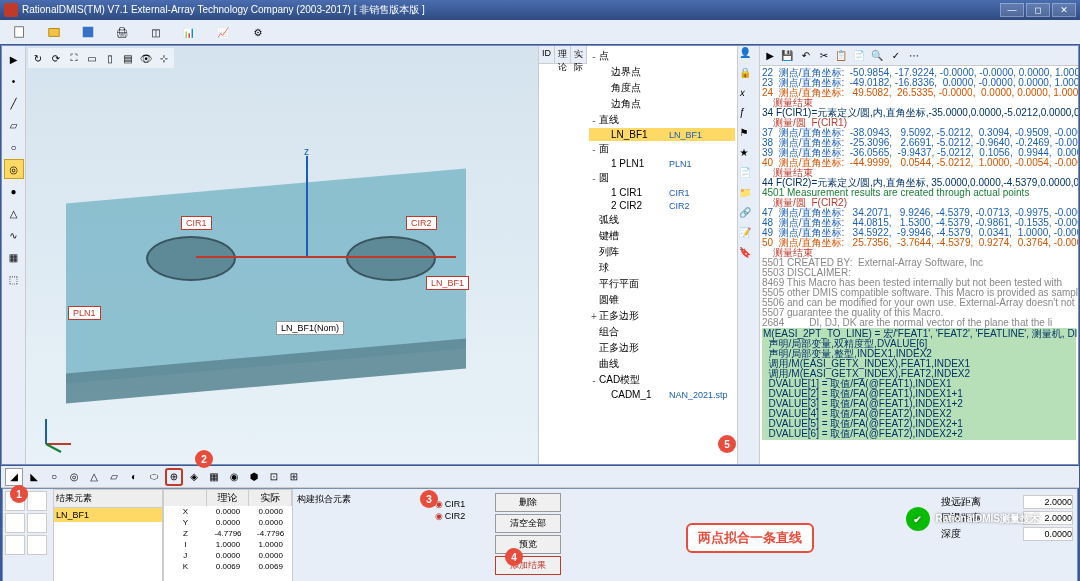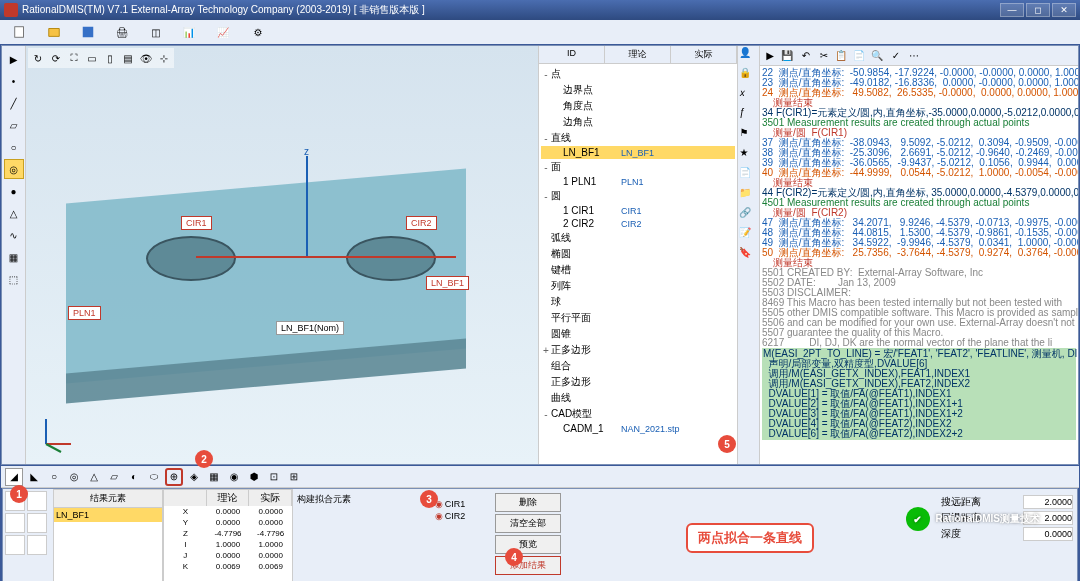--- a/index.html
+++ b/index.html
@@ -19,21 +19,21 @@
 .vp-tb { position: absolute; top: 2px; left: 2px; display: flex; gap: 2px; background: rgba(255,255,255,0.5); padding: 2px; }
 .vp-tb span { width: 16px; height: 16px; display: flex; align-items: center; justify-content: center; }
 .part3d { position: absolute; top: 140px; left: 40px; width: 420px; height: 220px; }
 .slab { position: absolute; top: 0; left: 0; width: 400px; height: 180px; background: #7fb8c9; transform: skewY(-5deg); opacity: 0.85; }
 .slab2 { position: absolute; top: 170px; left: 0; width: 400px; height: 30px; background: #5e8a97; transform: skewY(-5deg); opacity: 0.9; }
 .hole { position: absolute; width: 90px; height: 45px; border: 2px solid #3a5560; border-radius: 50%; background: #5e8a97; }
 .axis-arrow { position: absolute; }
 .label-box { position: absolute; background: #fff; border: 1px solid #999; padding: 1px 4px; font-size: 9px; }
 .label-red { border-color: #c0392b; color: #c0392b; }
 .triad { position: absolute; bottom: 10px; left: 10px; width: 40px; height: 40px; }
-.middle-pane { width: 200px; border-left: 1px solid #ccc; border-right: 1px solid #ccc; display: flex; flex-direction: column; }
+.middle-pane { width: 200px; border-left: 1px solid #ccc; border-right: 1px solid #ccc; display: flex; flex-direction: row; }
 .mp-head { display: flex; height: 18px; background: #e8eef8; border-bottom: 1px solid #ccc; }
 .mp-head span { flex: 1; text-align: center; font-size: 9px; padding-top: 2px; border-right: 1px solid #ccc; }
 .mp-tree { flex: 1; overflow: auto; font-size: 9px; padding: 2px; }
 .tree-row { display: flex; align-items: center; padding: 1px 0; }
 .tree-row.sel { background: #ffd966; }
 .tree-indent { display: inline-block; }
 .tree-exp { width: 10px; text-align: center; color: #666; }
 .tree-lbl { margin-right: 8px; }
 .tree-val { color: #1a5fb4; font-size: 9px; }
 .right-pane { width: 340px; display: flex; }
@@ -50,21 +50,21 @@
 .c-gray { color: #888; }
 .c-orange { color: #d35400; }
 .c-navy { color: #003366; }
 .code-hl-block { background: #b8e0b8; padding: 1px; }
 .bottom { height: 100px; background: #e8eef8; border: 1px solid #7a8fb5; margin: 0 1px; display: flex; }
 .bottom-tb-row { height: 22px; background: #e8eef8; display: flex; align-items: center; padding: 0 4px; gap: 2px; border-bottom: 1px solid #ccc; position: relative; }
 .bottom-tb-row span { width: 18px; height: 18px; display: flex; align-items: center; justify-content: center; }
 .bp-left { width: 50px; display: flex; flex-direction: column; padding: 2px; gap: 2px; }
 .bp-left .bico { width: 20px; height: 20px; border: 1px solid #ccc; background: #fff; }
 .bp-list { width: 110px; background: #fff; border: 1px solid #ccc; }
-.bp-list .hdr { background: #eee; padding: 2px; font-size: 9px; border-bottom: 1px solid #ccc; text-align: center; }
+.bp-list .hdr { background: #eee; padding: 2px; font-size: 9px; border-bottom: 1px solid #ccc; }
 .bp-list .row { padding: 2px; font-size: 9px; background: #ffd966; }
 .bp-coords { width: 130px; background: #fff; border: 1px solid #ccc; font-size: 9px; }
 .bp-coords .hdr { display: flex; background: #eee; }
 .bp-coords .hdr span { flex: 1; text-align: center; border-right: 1px solid #ccc; padding: 1px; }
 .bp-coords .crow { display: flex; }
 .bp-coords .crow span { flex: 1; text-align: center; padding: 1px; font-size: 8px; }
 .bp-constr { width: 140px; padding: 2px; }
 .bp-constr .hdr { font-size: 9px; padding: 2px; }
 .bp-circles { width: 60px; padding: 8px 2px; }
 .bp-circles .ci { font-size: 9px; display: flex; align-items: center; margin: 2px 0; }
@@ -79,21 +79,21 @@
 .num-badge { position: absolute; width: 18px; height: 18px; background: #e74c3c; color: #fff; border-radius: 50%; display: flex; align-items: center; justify-content: center; font-size: 10px; font-weight: bold; z-index: 50; }
 .bp-right { width: 140px; padding: 4px; font-size: 9px; }
 .bp-right .prow { display: flex; justify-content: space-between; margin: 2px 0; }
 .bp-right input { width: 50px; font-size: 9px; text-align: right; border: 1px solid #ccc; }
 </style>
 </head>
 <body>
 
 <div class="titlebar">
   <div class="icon"></div>
-  <span>RationalDMIS(TM) V7.1   External-Array Technology Company (2003-2019) [ 非销售版本版 ]</span>
+  <span>RationalDMIS(TM) V7.1   External-Array Technology Company (2003-2017) [ 非销售版本版 ]</span>
   <div class="buttons">
     <span>—</span>
     <span>◻</span>
     <span>✕</span>
   </div>
 </div>
 
 <div class="menubar">
   <div class="mitem">
       <svg viewBox="0 0 16 16">
@@ -238,26 +238,20 @@
         <div class="tree-row">
           <span class="tree-indent" style="width:12px"></span>
           <span class="tree-exp"></span>
           <span class="tree-lbl" style="min-width:50px">2 CIR2</span>
           <span class="tree-val">CIR2</span>
         </div>
         <div class="tree-row">
           <span class="tree-indent" style="width:0px"></span>
           <span class="tree-exp"></span>
           <span class="tree-lbl" style="min-width:50px">弧线</span>
-          <span class="tree-val"></span>
-        </div>
-        <div class="tree-row">
-          <span class="tree-indent" style="width:0px"></span>
-          <span class="tree-exp"></span>
-          <span class="tree-lbl" style="min-width:50px">椭圆</span>
           <span class="tree-val"></span>
         </div>
         <div class="tree-row">
           <span class="tree-indent" style="width:0px"></span>
           <span class="tree-exp"></span>
           <span class="tree-lbl" style="min-width:50px">键槽</span>
           <span class="tree-val"></span>
         </div>
         <div class="tree-row">
           <span class="tree-indent" style="width:0px"></span>
@@ -348,58 +342,58 @@
         <span>✓</span>
         <span>⋯</span>
       </div>
       <div class="code-body">
         <div id="code-lines">
             <div class="code-line c-blue">22  测点/直角坐标:  -50.9854, -17.9224, -0.0000, -0.0000, 0.0000, 1.0000</div>
             <div class="code-line c-blue">23  测点/直角坐标:  -49.0182, -16.8336,  0.0000, -0.0000, 0.0000, 1.0000</div>
             <div class="code-line c-orange">24  测点/直角坐标:   49.5082,  26.5335, -0.0000,  0.0000, 0.0000, 1.0000</div>
             <div class="code-line c-red">    测量结束</div>
             <div class="code-line c-navy">34 F(CIR1)=元素定义/圆,内,直角坐标,-35.0000,0.0000,-5.0212,0.0000,0.0000</div>
-            <div class="code-line c-green">3501 Measurement results are created through actual points</div>
             <div class="code-line c-red">    测量/圆  F(CIR1)</div>
             <div class="code-line c-blue">37  测点/直角坐标:  -38.0943,   9.5092, -5.0212,  0.3094, -0.9509, -0.000</div>
             <div class="code-line c-blue">38  测点/直角坐标:  -25.3096,   2.6691, -5.0212, -0.9640, -0.2469, -0.000</div>
             <div class="code-line c-blue">39  测点/直角坐标:  -36.0565,  -9.9437, -5.0212,  0.1056,  0.9944,  0.000</div>
             <div class="code-line c-orange">40  测点/直角坐标:  -44.9999,   0.0544, -5.0212,  1.0000, -0.0054, -0.000</div>
             <div class="code-line c-red">    测量结束</div>
             <div class="code-line c-navy">44 F(CIR2)=元素定义/圆,内,直角坐标, 35.0000,0.0000,-4.5379,0.0000,0.0000,</div>
             <div class="code-line c-green">4501 Measurement results are created through actual points</div>
             <div class="code-line c-red">    测量/圆  F(CIR2)</div>
             <div class="code-line c-blue">47  测点/直角坐标:   34.2071,   9.9246, -4.5379, -0.0713, -0.9975, -0.000</div>
             <div class="code-line c-blue">48  测点/直角坐标:   44.0815,   1.5300, -4.5379, -0.9861, -0.1535, -0.000</div>
             <div class="code-line c-blue">49  测点/直角坐标:   34.5922,  -9.9946, -4.5379,  0.0341,  1.0000, -0.000</div>
             <div class="code-line c-orange">50  测点/直角坐标:   25.7356,  -3.7644, -4.5379,  0.9274,  0.3764, -0.000</div>
             <div class="code-line c-red">    测量结束</div>
             <div class="code-line c-gray"></div>
             <div class="code-line c-gray">5501 CREATED BY:  External-Array Software, Inc</div>
-            <div class="code-line c-gray">5502 DATE:        Jan 13, 2009</div>
             <div class="code-line c-gray">5503 DISCLAIMER:</div>
             <div class="code-line c-gray">8469 This Macro has been tested internally but not been tested with</div>
             <div class="code-line c-gray">5505 other DMIS compatible software. This Macro is provided as sample</div>
             <div class="code-line c-gray">5506 and can be modified for your own use. External-Array doesn't not</div>
             <div class="code-line c-gray">5507 guarantee the quality of this Macro.</div>
             <div class="code-line c-gray"></div>
-            <div class="code-line c-gray">6217         DI, DJ, DK are the normal vector of the plane that the li</div>
+            <div class="code-line c-gray">2684         DI, DJ, DK are the normal vector of the plane that the li</div>
           </div>
         <div class="code-hl-block" id="code-block">
             <div class="code-line c-navy">M(EASI_2PT_TO_LINE) = 宏/'FEAT1', 'FEAT2', 'FEATLINE', 测量机, DI, DJ, DK</div>
             <div class="code-line c-navy">  声明/局部变量,双精度型,DVALUE[6]</div>
+            <div class="code-line c-navy">  声明/局部变量,整型,INDEX1,INDEX2</div>
             <div class="code-line c-navy"></div>
             <div class="code-line c-navy">  调用/M(EASI_GETX_INDEX),FEAT1,INDEX1</div>
             <div class="code-line c-navy">  调用/M(EASI_GETX_INDEX),FEAT2,INDEX2</div>
             <div class="code-line c-navy"></div>
             <div class="code-line c-navy">  DVALUE[1] = 取值/FA(@FEAT1),INDEX1</div>
             <div class="code-line c-navy">  DVALUE[2] = 取值/FA(@FEAT1),INDEX1+1</div>
             <div class="code-line c-navy">  DVALUE[3] = 取值/FA(@FEAT1),INDEX1+2</div>
             <div class="code-line c-navy"></div>
             <div class="code-line c-navy">  DVALUE[4] = 取值/FA(@FEAT2),INDEX2</div>
+            <div class="code-line c-navy">  DVALUE[5] = 取值/FA(@FEAT2),INDEX2+1</div>
             <div class="code-line c-navy">  DVALUE[6] = 取值/FA(@FEAT2),INDEX2+2</div>
             <div class="code-line c-navy"></div>
           </div>
 
       </div>
     </div>
   </div>
 </div>
 
 <div style="margin:0 1px;">

